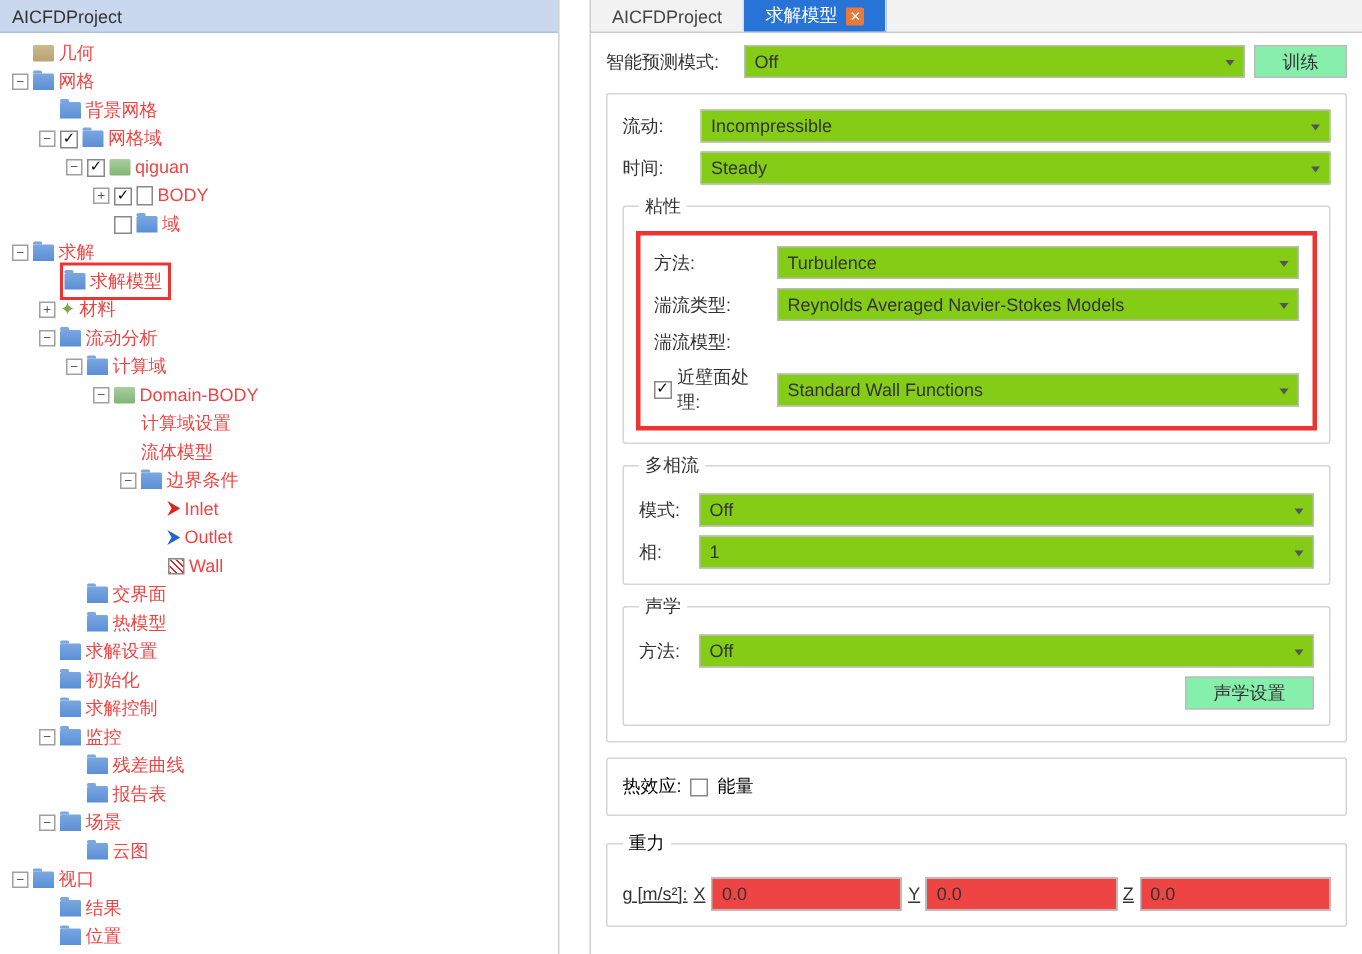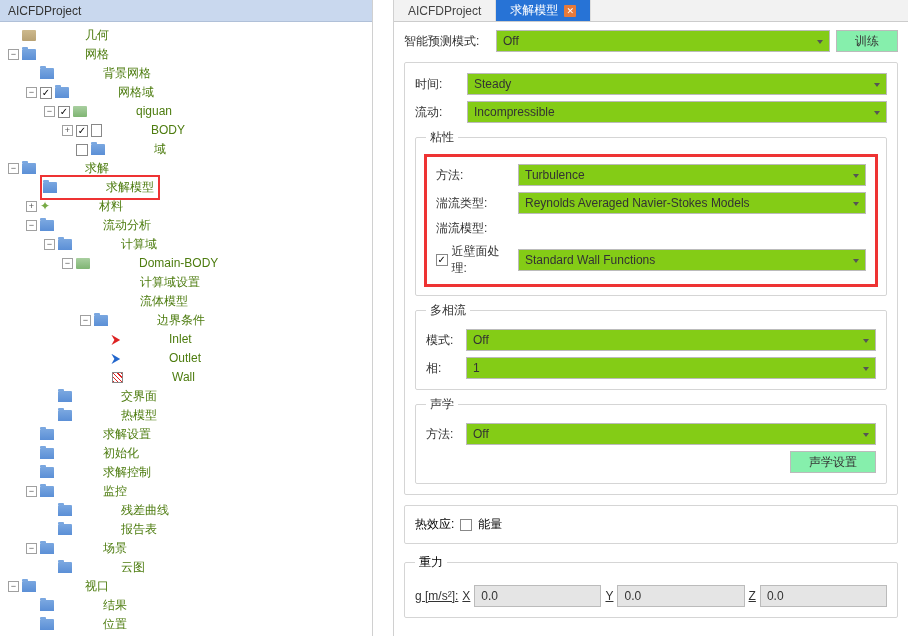--- a/index.html
+++ b/index.html
@@ -19,21 +19,21 @@
   .chk.checked::after { content:"✓"; color:#000; font-size:10px; line-height:10px;}
   .folder { width: 14px; height: 11px; background: linear-gradient(#7aa7e0,#5b8fd6); border-radius: 1px 1px 0 0; position:relative; display:inline-block;}
   .folder::before { content:""; position:absolute; top:-2px; left:0; width:6px; height:2px; background:#7aa7e0; border-radius:1px 1px 0 0;}
   .folder-g { width: 14px; height: 11px; background: linear-gradient(#a9cfa0,#7fb573); border-radius: 1px; display:inline-block;}
   .folder-c { width: 14px; height: 11px; background: linear-gradient(#cdb98d,#b8a274); border-radius: 1px; display:inline-block;}
   .ico-doc { width:11px; height:13px; border:1px solid #888; background:#fff; display:inline-block;}
   .ico-arrows { display:inline-block; font-size:11px; font-weight:bold;}
   .ico-inlet { color:#d22; }
   .ico-outlet { color:#26c; }
   .ico-wall { width:11px; height:11px; border:1px solid #888; background:repeating-linear-gradient(45deg,#d22,#d22 1px,#fff 1px,#fff 3px); display:inline-block;}
-  .lbl { color:#4d7c0f; cursor:default;margin-left:46px;}
+  .lbl { color:#ef4444; cursor:default;}
   .hl-box { border:2px solid #e33; padding:1px 4px 1px 1px; display:inline-flex; align-items:center; gap:3px;}
   
   .right-panel { flex:1; background:#fff; border-left:1px solid #d0d0d0; display:flex; flex-direction:column;}
   .tabbar { height:22px; background:#f2f2f2; display:flex; align-items:stretch; border-bottom:1px solid #ccc;}
   .tab { padding:0 14px; display:flex; align-items:center; gap:6px; color:#444; cursor:pointer; border-right:1px solid #ddd;}
   .tab.active { background:#2773d6; color:#fff; }
   .tab .x { width:12px; height:12px; background:#e87a3a; color:#fff; font-size:9px; display:flex; align-items:center; justify-content:center; border-radius:1px;}
   .form-area { padding:8px 10px 10px 10px; overflow:auto; flex:1;}
   .toprow { display:flex; align-items:center; gap:6px; margin-bottom:10px;}
   .toprow .combo { flex:1; }
@@ -50,21 +50,21 @@
   fieldset.sub legend { padding:0 4px; color:#333;}
   .sub-row { display:flex; align-items:center; margin-bottom:6px; gap:6px;}
   .sub-row:last-child { margin-bottom:0;}
   .sub-lbl { width:76px; color:#333; display:flex; align-items:center; gap:4px;}
   .sub-row .combo { flex:1;}
   .hl-red { outline:3px solid #e33; outline-offset:-1px; padding:8px 10px;}
   .right-actions { display:flex; justify-content:flex-end; margin-top:6px;}
   .heatrow { display:flex; align-items:center; gap:6px;}
   .chk2 { width:12px; height:12px; border:1px solid #888; display:inline-block; background:#fff; cursor:pointer;}
   .gravity-row { display:flex; align-items:center; gap:4px;}
-  .gravity-row .ginp { flex:1; height:22px; border:1px solid #bbb; padding:0 6px; display:flex; align-items:center; color:#333; background:#e5e5e5;}
+  .gravity-row .ginp { flex:1; height:22px; border:1px solid #bbb; padding:0 6px; display:flex; align-items:center; color:#333; background:#ef4444;}
   .glbl { color:#333;text-decoration:underline;}
 </style>
 </head>
 <body>
 
 <div class="left-panel">
   <div class="left-title">AICFDProject</div>
   <div class="tree">
     <ul>
       <li>
@@ -344,29 +344,29 @@
       <div class="combo">
           <span>Off</span>
         </div>
       <div class="btn">
           <span>训练</span>
         </div>
     </div>
 
     <div class="group">
       <div class="group-row">
+        <span class="glabel">流动:</span>
+        <div class="combo">
+            <span>Incompressible</span>
+          </div>
+      </div>
+      <div class="group-row">
         <span class="glabel">时间:</span>
         <div class="combo">
             <span>Steady</span>
-          </div>
-      </div>
-      <div class="group-row">
-        <span class="glabel">流动:</span>
-        <div class="combo">
-            <span>Incompressible</span>
           </div>
       </div>
 
       <fieldset class="sub">
         <legend>粘性</legend>
         <div class="hl-red">
           <div class="sub-row">
             <span class="sub-lbl">方法:</span>
             <div class="combo">
                 <span>Turbulence</span>

